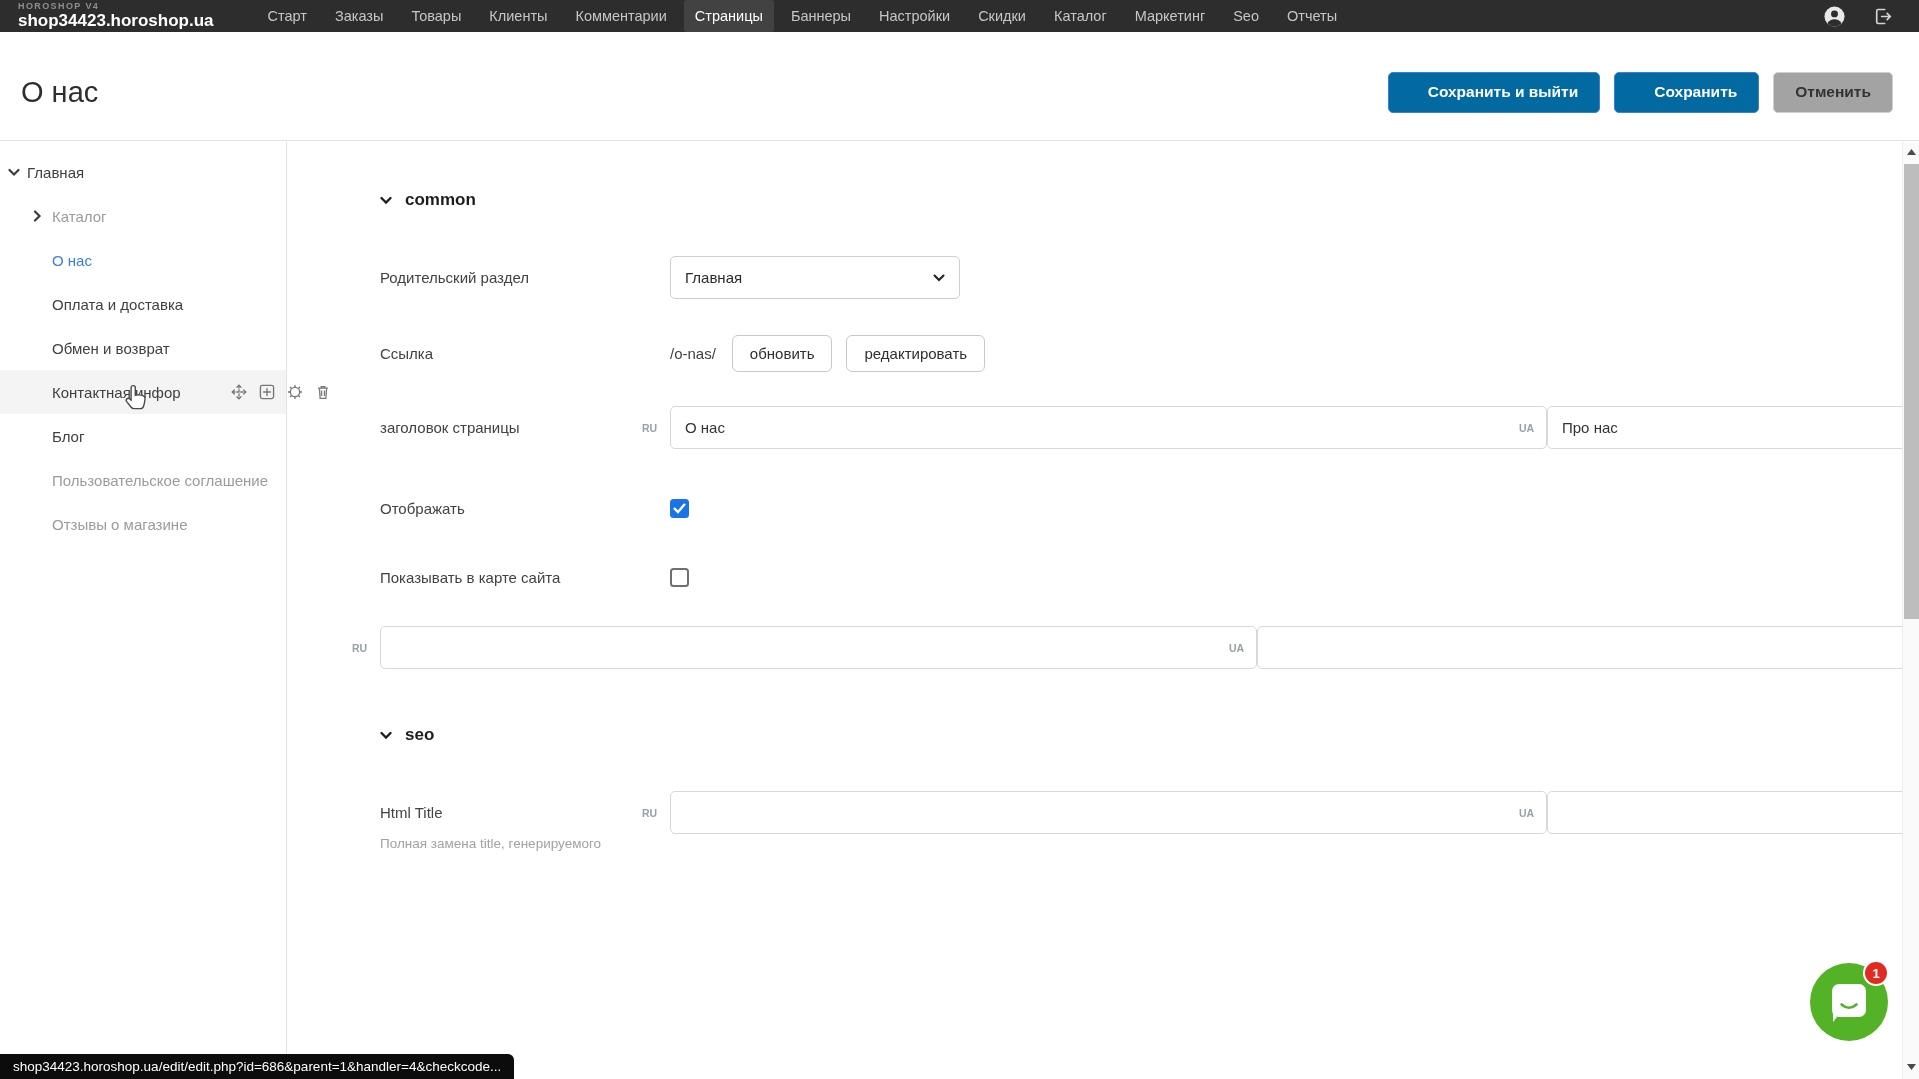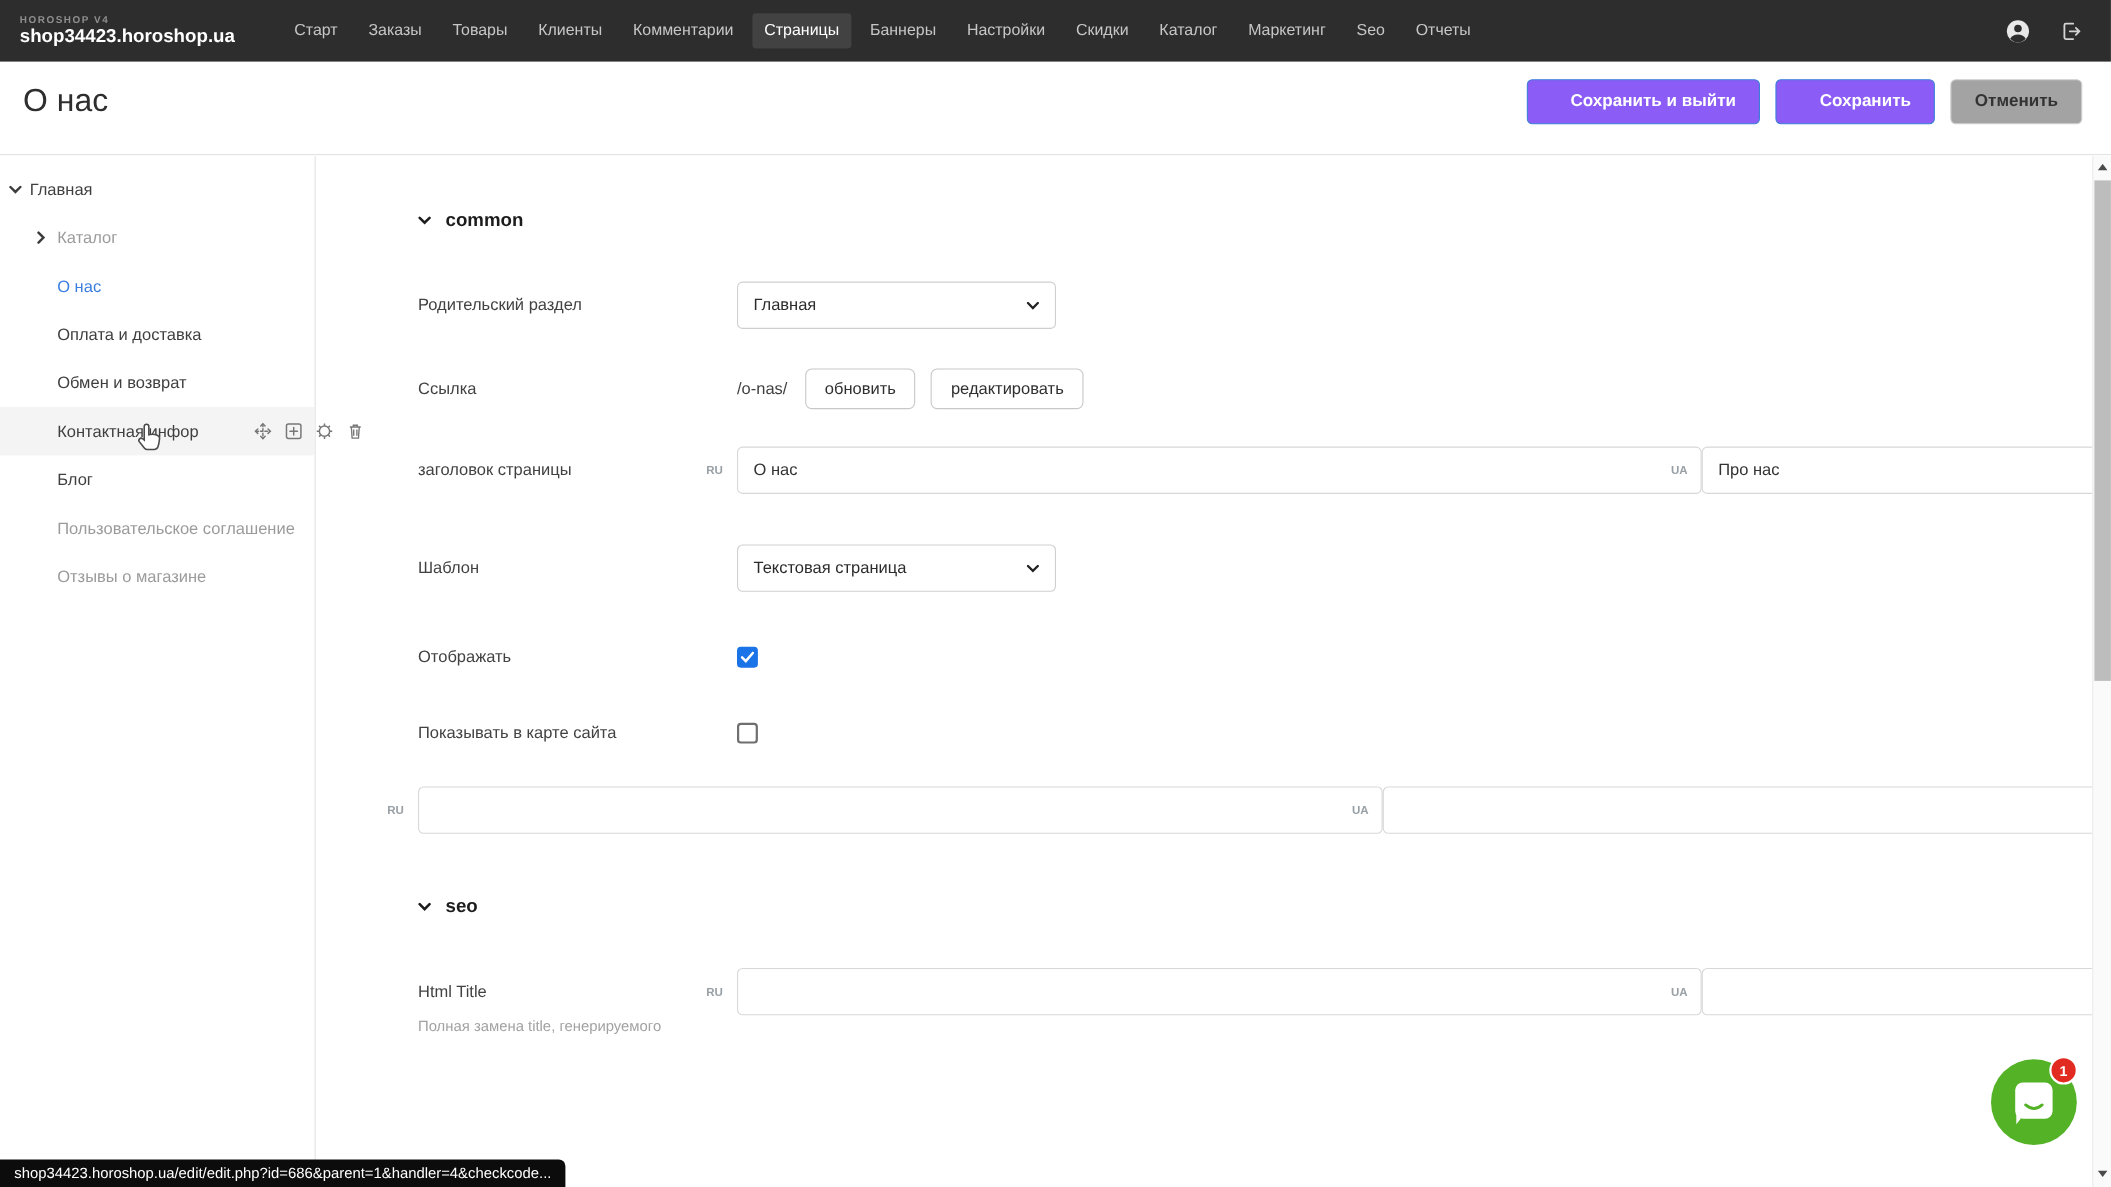--- a/index.html
+++ b/index.html
@@ -1,39 +1,39 @@
 <!DOCTYPE html>
 <html><head>
 <meta charset="utf-8">
 <style>
   * { margin:0; padding:0; box-sizing:border-box; }
   html,body { width:1919px; height:1079px; overflow:hidden; background:#fff;
     font-family:"Liberation Sans","DejaVu Sans",sans-serif; }
 
   
-  .topbar { position:absolute; top:0; left:0; width:100%; height:56px; background:#2d2d2d;
+  .topbar { position:absolute; top:0; left:0; width:100%; height:32px; background:#2d2d2d;
     display:flex; align-items:center; z-index:10; }
   .logo { margin-left:18px; line-height:1.05; cursor:pointer; }
   .logo-top { font-size:9px; font-weight:bold; letter-spacing:1.4px; color:#8f8f8f; }
   .logo-domain { font-size:17px; font-weight:bold; color:#fff; }
   .topnav { display:flex; align-items:center; margin-left:40px; }
   .nav-item { padding:8px 11px; margin:0 3px; font-size:14.5px; color:#c6c6c6; cursor:pointer;
     border-radius:3px; white-space:nowrap; }
   .nav-item.active { background:#424242; color:#fff; }
   .topbar-icons { margin-left:auto; margin-right:26px; display:flex; align-items:center; gap:26px; }
   .tb-icon { display:flex; cursor:pointer; }
 
   
   .page-header { position:absolute; top:44px; left:0; width:100%; height:97px; background:#fff;
     border-bottom:1px solid #e2e2e2; display:flex; align-items:center; }
   .page-title { margin-left:21px; font-size:29px; color:#2e2e2e; }
   .header-buttons { margin-left:auto; margin-right:26px; display:flex; align-items:center; }
   .btn { height:41px; border-radius:5px; font-size:15.5px; font-weight:bold; cursor:pointer;
     display:flex; align-items:center; padding:0 21px; white-space:nowrap; }
-  .btn-blue { background:#8b5cf6; color:#fff; border:1px solid #3d7fd7;padding-left:39px; }
+  .btn-blue { background:#0369a1; color:#fff; border:1px solid #3d7fd7;padding-left:39px; }
   .btn-white { background:#a3a3a3; color:#333; border:1px solid #cfcfcf; }
   .btn + .btn { margin-left:14px; }
 
   
   .sidebar { position:absolute; top:142px; left:0; width:287px; bottom:0; background:#fff;
     border-right:1px solid #e2e2e2; z-index:5; overflow:visible; }
   .tree { padding-top:8px; }
   .tree-row { position:relative; display:flex; align-items:center; height:44px; font-size:15px;
     color:#3f3f3f; cursor:pointer; white-space:nowrap; }
   .tree-row.lvl0 { padding-left:8px; }
@@ -271,31 +271,20 @@
           <span class="lang">RU</span>
           <input class="txt-input" type="text" value="О нас" style="">
         </div>
         <div class="f-control">
           <span class="lang">UA</span>
           <input class="txt-input" type="text" value="Про нас" style="">
         </div>
       </div>
     </div>
 
-    <div class="form-row gap-row">
-      <div class="f-label">Шаблон</div>
-      <div class="select">
-        <span>Текстовая страница</span>
-        <span class="sel-chev">
-          <svg width="12" height="8" viewBox="0 0 12 8">
-              <path d="M1.5 1.5L6 6l4.5-4.5" fill="none" stroke="#222" stroke-width="2.1" stroke-linecap="round"></path>
-            </svg>
-        </span>
-      </div>
-    </div>
 
     <div class="form-row gap-lg">
       <div class="f-label">Отображать</div>
       <div class="checkbox checked">
         <svg width="13" height="11" viewBox="0 0 13 11">
             <path d="M1.6 5.6L5 9 11.4 1.6" fill="none" stroke="#fff" stroke-width="2.3" stroke-linecap="round"></path>
           </svg>
       </div>
     </div>
 

